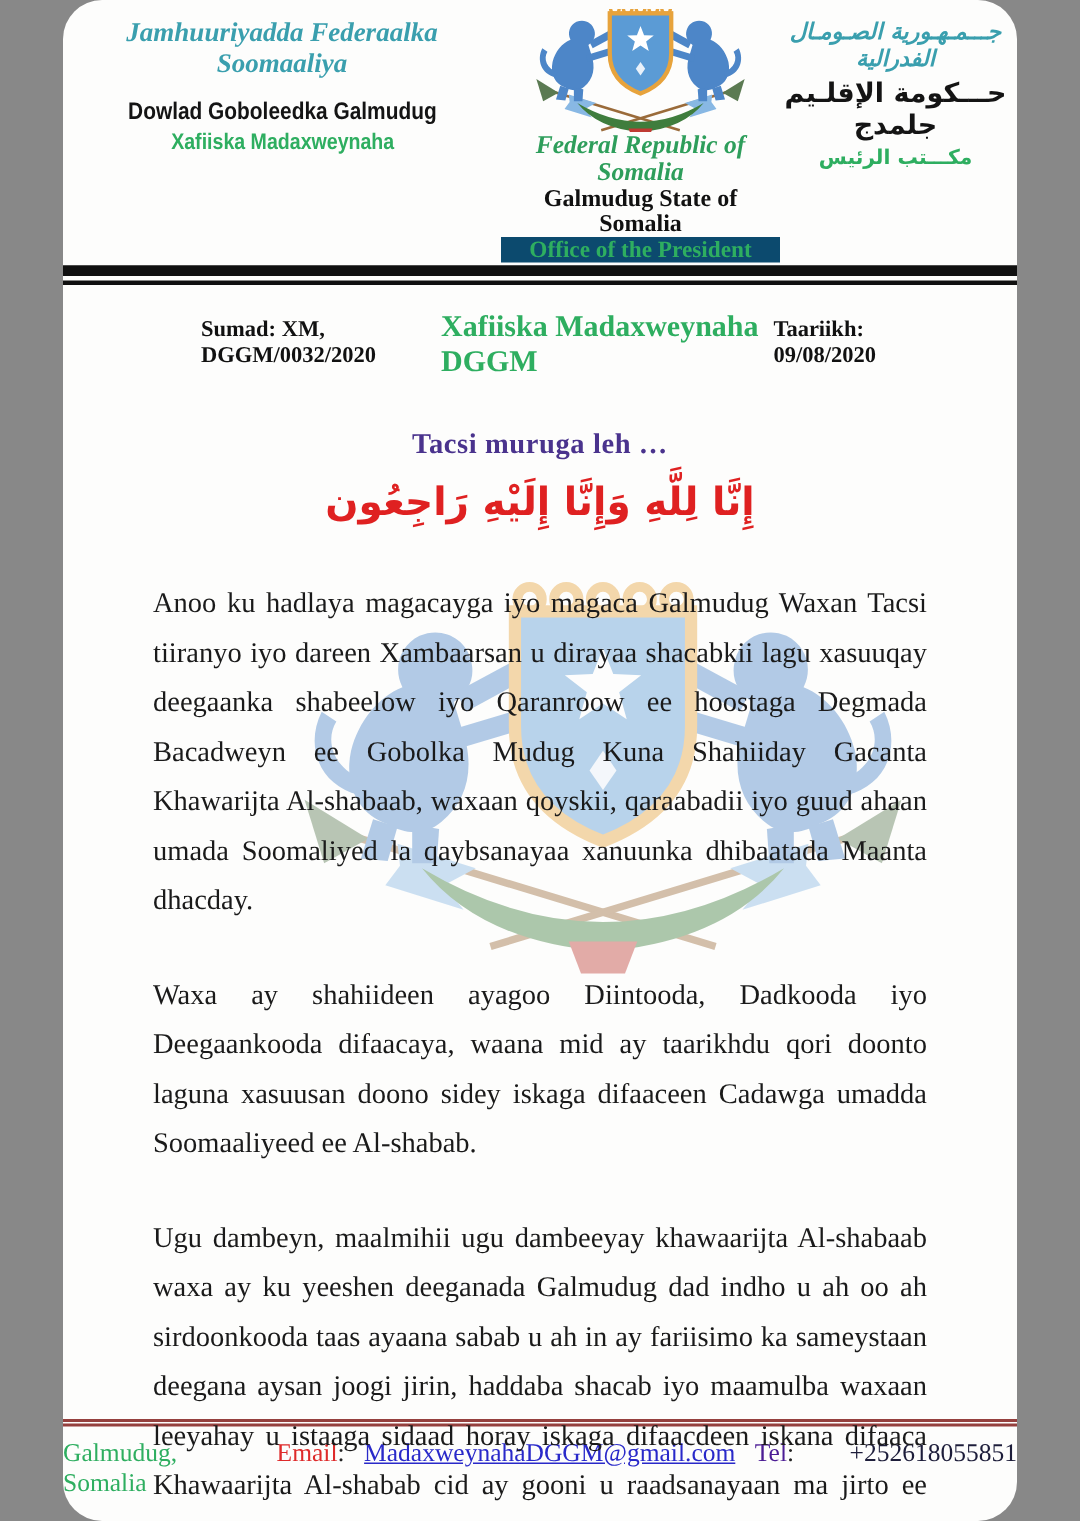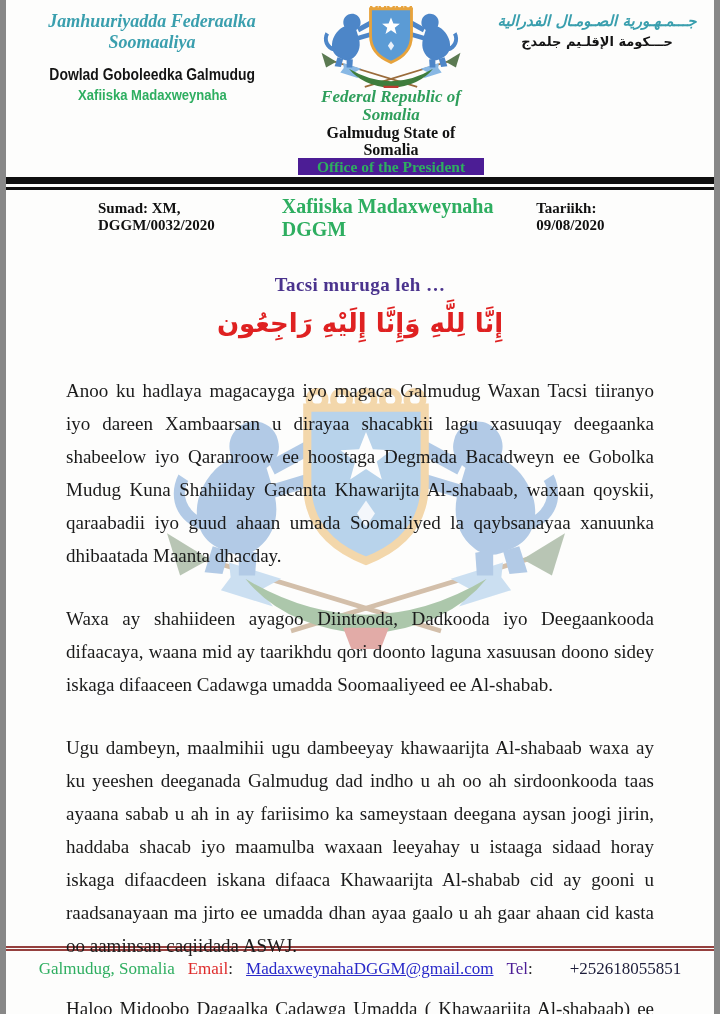--- a/index.html
+++ b/index.html
@@ -1,45 +1,46 @@
 <!DOCTYPE html>
 <html><head>
 <meta charset="utf-8">
 <style>
   html,body{margin:0;padding:0;background:#888;}
   .page{
     position:relative;
-    width:708px;height:1014px;
+    width:636px;height:1014px;
     margin:0 auto;
     background:#fdfdfc;
     font-family:"Liberation Serif", serif;
     color:#1b1b1b;
     overflow:hidden;
+    border-radius:26px;
   }
   
   .header{display:flex;padding-top:6px;}
   .hdr-left{width:292px;text-align:center;padding-top:5px;}
   .hdr-left .l1{font-family:"Liberation Serif",serif;font-style:italic;font-weight:bold;font-size:18px;color:#3a9fae;}
   .narrow{font-family:"Liberation Sans",sans-serif;font-weight:bold;display:inline-block;transform:scaleX(.87);transform-origin:center;}
   .hdr-left .l2{font-size:16px;color:#141414;margin-top:13px;}
   .hdr-left .l3{font-size:15px;color:#2eae60;margin-top:2px;}
   .hdr-center{width:186px;text-align:center;}
   .hdr-center .emblem{display:block;margin:0 auto;}
   .hdr-center .l1{font-style:italic;font-weight:bold;font-size:17px;color:#2e9e5b;line-height:18px;}
   .hdr-center .l2{font-weight:bold;font-size:16px;color:#111;line-height:17px;}
-  .hdr-center .l3{font-weight:bold;font-size:15.5px;color:#2eae60;line-height:17px;background:#4c1d95;}
+  .hdr-center .l3{font-weight:bold;font-size:15.5px;color:#2eae60;line-height:17px;background:#0c4a6e;}
   .hdr-right{flex:1;text-align:center;direction:rtl;padding-top:6px;padding-right:4px;font-family:"DejaVu Sans",sans-serif;}
   .hdr-right .l1{font-size:15px;font-style:italic;font-weight:bold;color:#3a9fae;}
-  .hdr-right .l2{font-size:13px;font-weight:bold;color:#141414;margin-top:4px;}
+  .hdr-right .l2{font-size:18px;font-weight:bold;color:#141414;margin-top:4px;}
   .hdr-right .l3{font-size:13.5px;font-weight:bold;color:#2eae60;margin-top:3px;}
   
   .rule-black{height:3px;background:#101010;border-top:4px solid #101010;border-bottom:3px solid #fdfdfc;box-shadow:0 3px 0 #101010;margin-top:2px;}
   .rule-maroon{height:1px;background:#fdfdfc;border-top:2px solid #95403e;border-bottom:2px solid #95403e;}
   
-  .refrow{display:flex;align-items:baseline;justify-content:flex-start;padding:0 58px 0 92px;margin-top:8px;}
+  .refrow{display:flex;align-items:baseline;justify-content:flex-start;padding:0 58px 0 92px;margin-top:20px;}
   .refrow .sumad,.refrow .date{font-weight:bold;font-size:15px;color:#111;}
   .refrow .center{font-weight:bold;font-size:20px;color:#2eae60;}
   
   .title{margin-top:33px;text-align:center;font-weight:bold;font-size:19px;color:#4a338d;letter-spacing:.4px;}
   .basmala{margin-top:12px;text-align:center;direction:rtl;font-family:"DejaVu Sans",sans-serif;font-weight:bold;font-size:26px;color:#df2121;}
   
   .body{position:relative;z-index:2;padding:0 60px;margin-top:36px;}
   .body p{margin:0 0 30px 0;font-size:19px;line-height:33px;text-align:justify;color:#1a1a1a;}
   
   .watermark{position:absolute;left:148px;top:386px;width:424px;height:278px;opacity:.42;z-index:1;pointer-events:none;}
@@ -111,20 +112,21 @@
         <use href="#coa" width="260" height="170" y="-8"></use>
       </svg>
       <div class="l1">Federal Republic of Somalia</div>
       <div class="l2">Galmudug State of Somalia</div>
       <div class="l3">Office of the President</div>
     </div>
 
     <div class="hdr-right">
       <div class="l1">جـــمـهـورية الصـومـال الفدرالية</div>
       <div class="l2">حـــكومة الإقلـيم جلمدج</div>
+      <div class="l3">مكـــتب الرئيس</div>
     </div>
   </div>
 
   <div class="rule-black"></div>
 
   <div class="refrow">
     <span class="sumad">Sumad: XM, DGGM/0032/2020</span>
     <span class="center">Xafiiska Madaxweynaha DGGM</span>
     <span class="date">Taariikh: 09/08/2020</span>
   </div>

